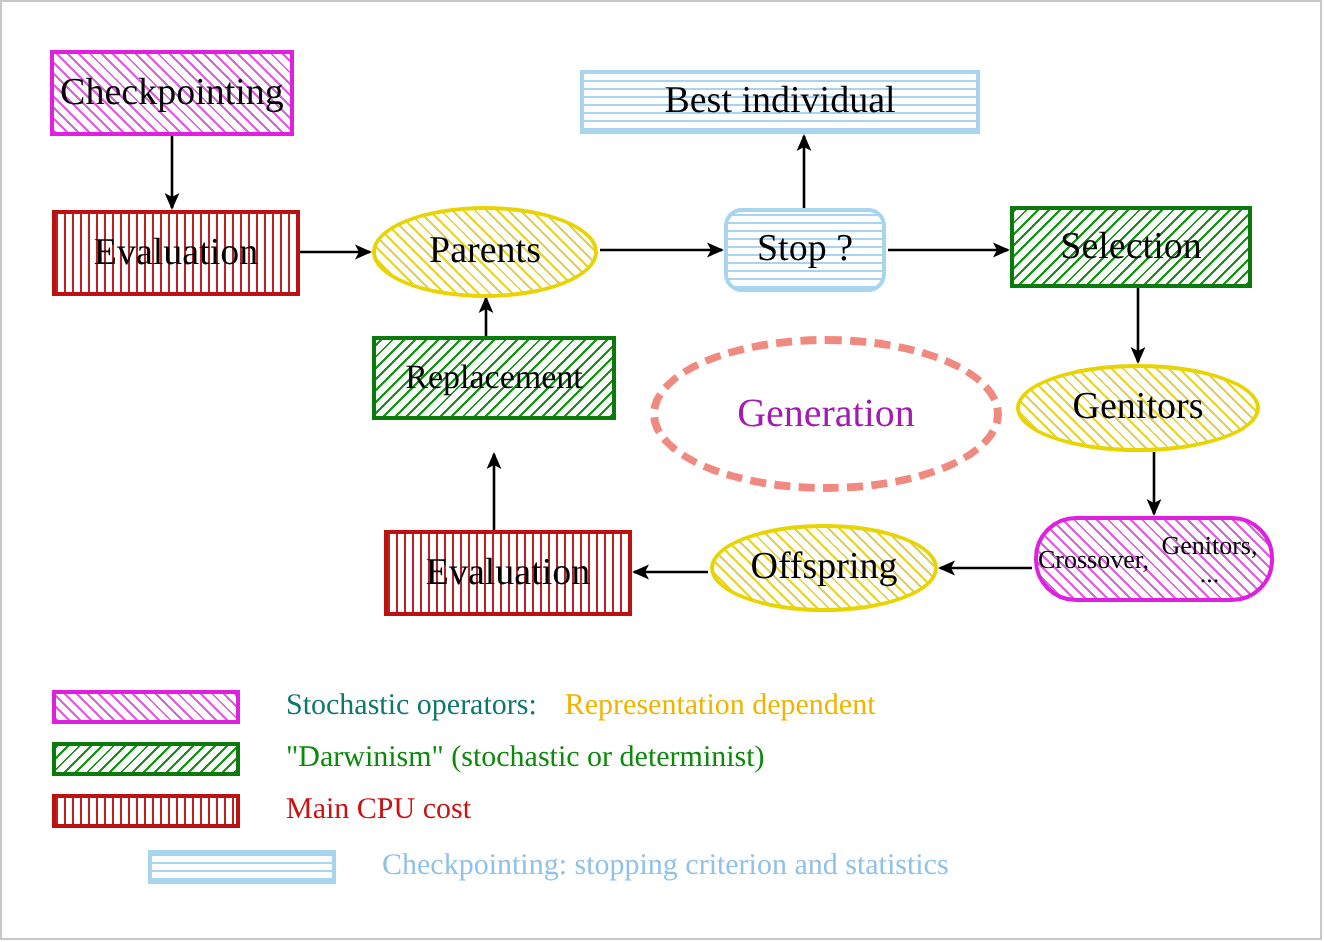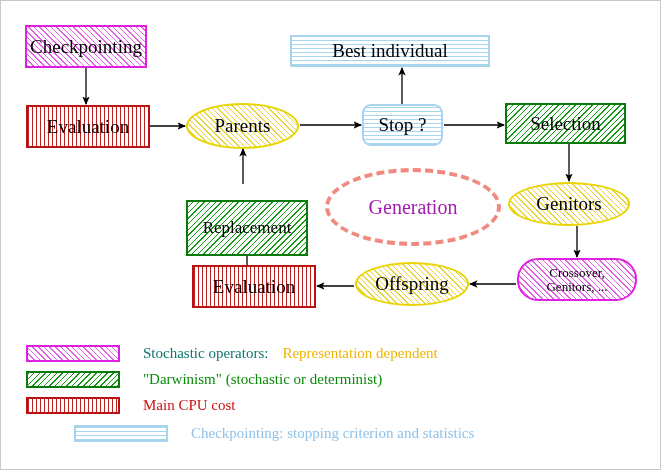--- a/index.html
+++ b/index.html
@@ -189,34 +189,34 @@
   </div>
 
   <div class="node hatch-green t-big" style="left:505px; top:103px; width:121px; height:41px;">
     <span>Selection</span>
   </div>
 
   <div class="node hatch-yellow ellipse t-big" style="left:508px; top:182px; width:122px; height:44px;">
     <span>Genitors</span>
   </div>
 
-  <div class="node hatch-magenta t-small" style="left:517px; top:258px; width:120px; height:43px; flex-direction:column;border-radius:21px;">
+  <div class="node hatch-magenta t-small" style="left:517px; top:258px; width:120px; height:43px; flex-direction:row;border-radius:21px;">
     <span>Crossover,</span>
     <span>Genitors, ...</span>
   </div>
 
   <div class="node hatch-yellow ellipse t-big" style="left:355px; top:262px; width:114px; height:44px;">
     <span>Offspring</span>
   </div>
 
   <div class="node hatch-red t-big" style="left:192px; top:265px; width:124px; height:43px;">
     <span>Evaluation</span>
   </div>
 
-  <div class="node hatch-green t-med" style="left:186px; top:200px; width:122px; height:56px;">
+  <div class="node hatch-green t-med" style="left:186px; top:168px; width:122px; height:42px;">
     <span>Replacement</span>
   </div>
 
   <div id="generation-ellipse">
     <span>Generation</span>
   </div>
 
   <div id="legend">
 
     <div class="legend-row" style="top:6px;">

